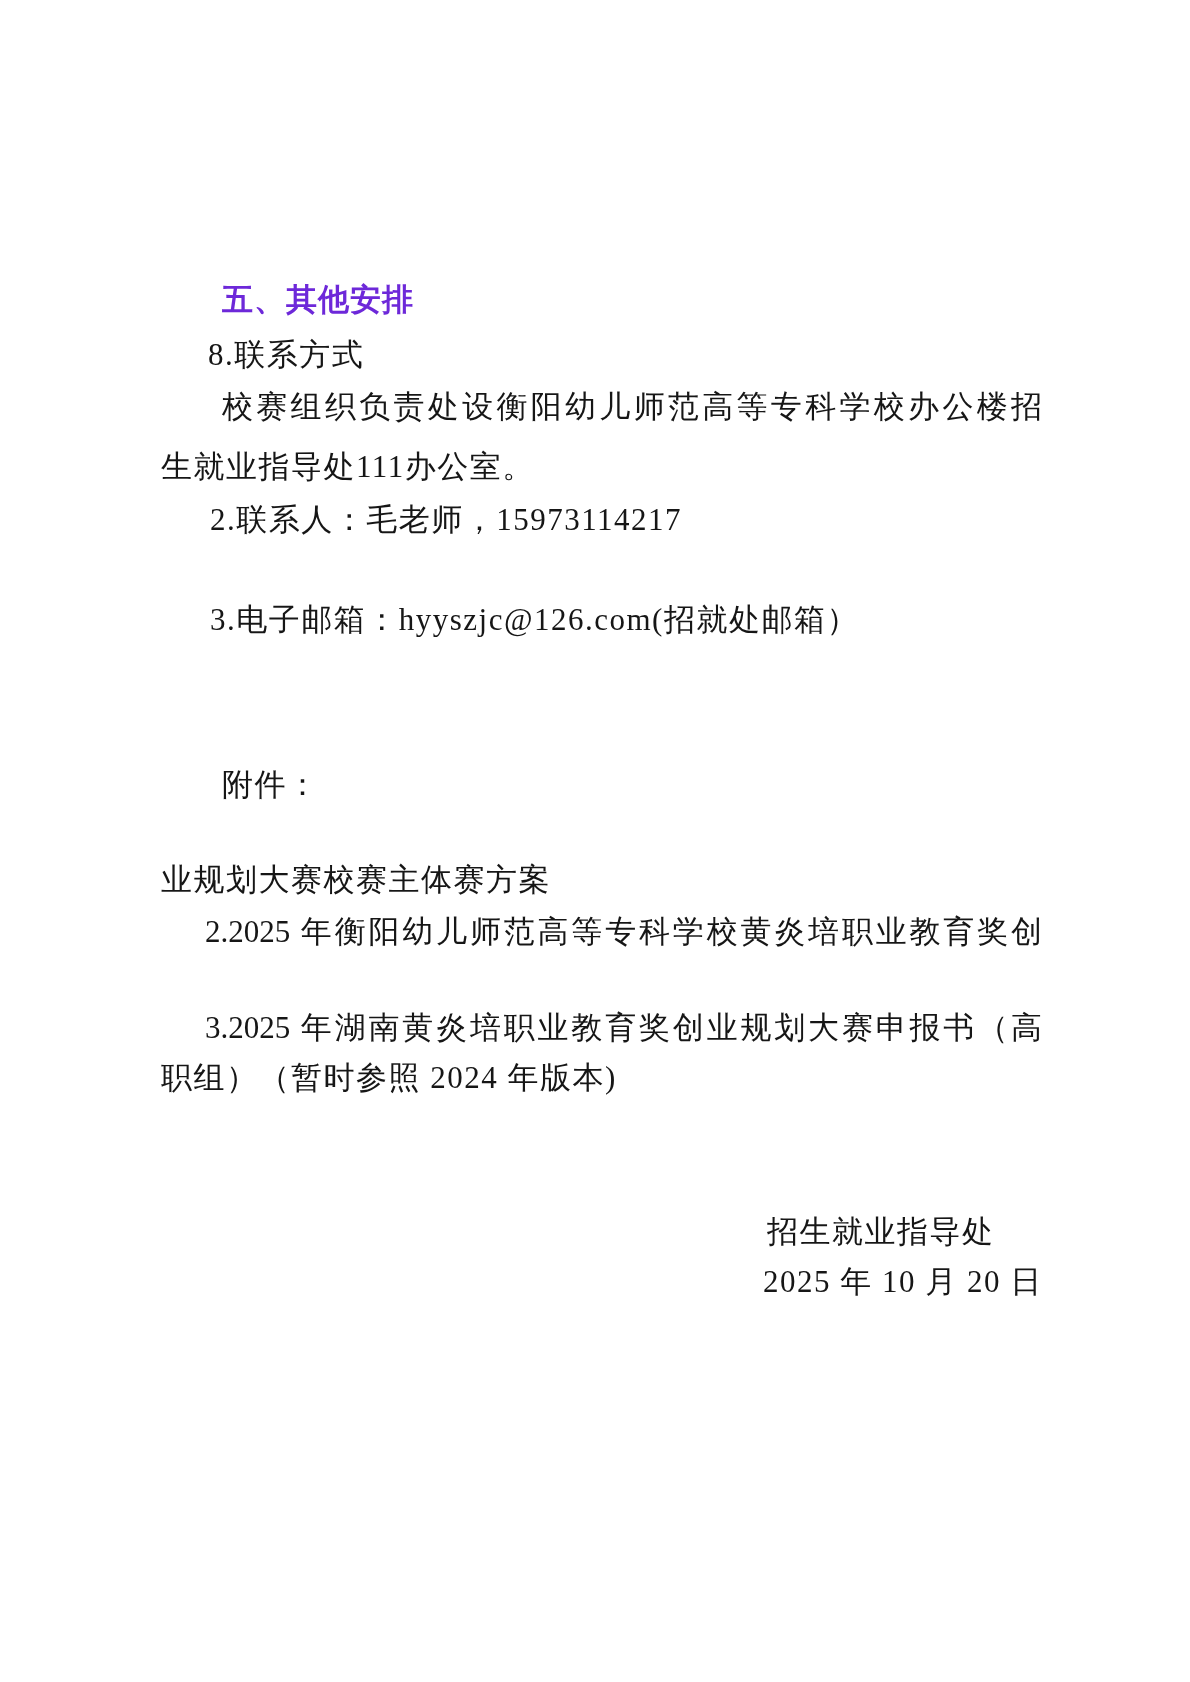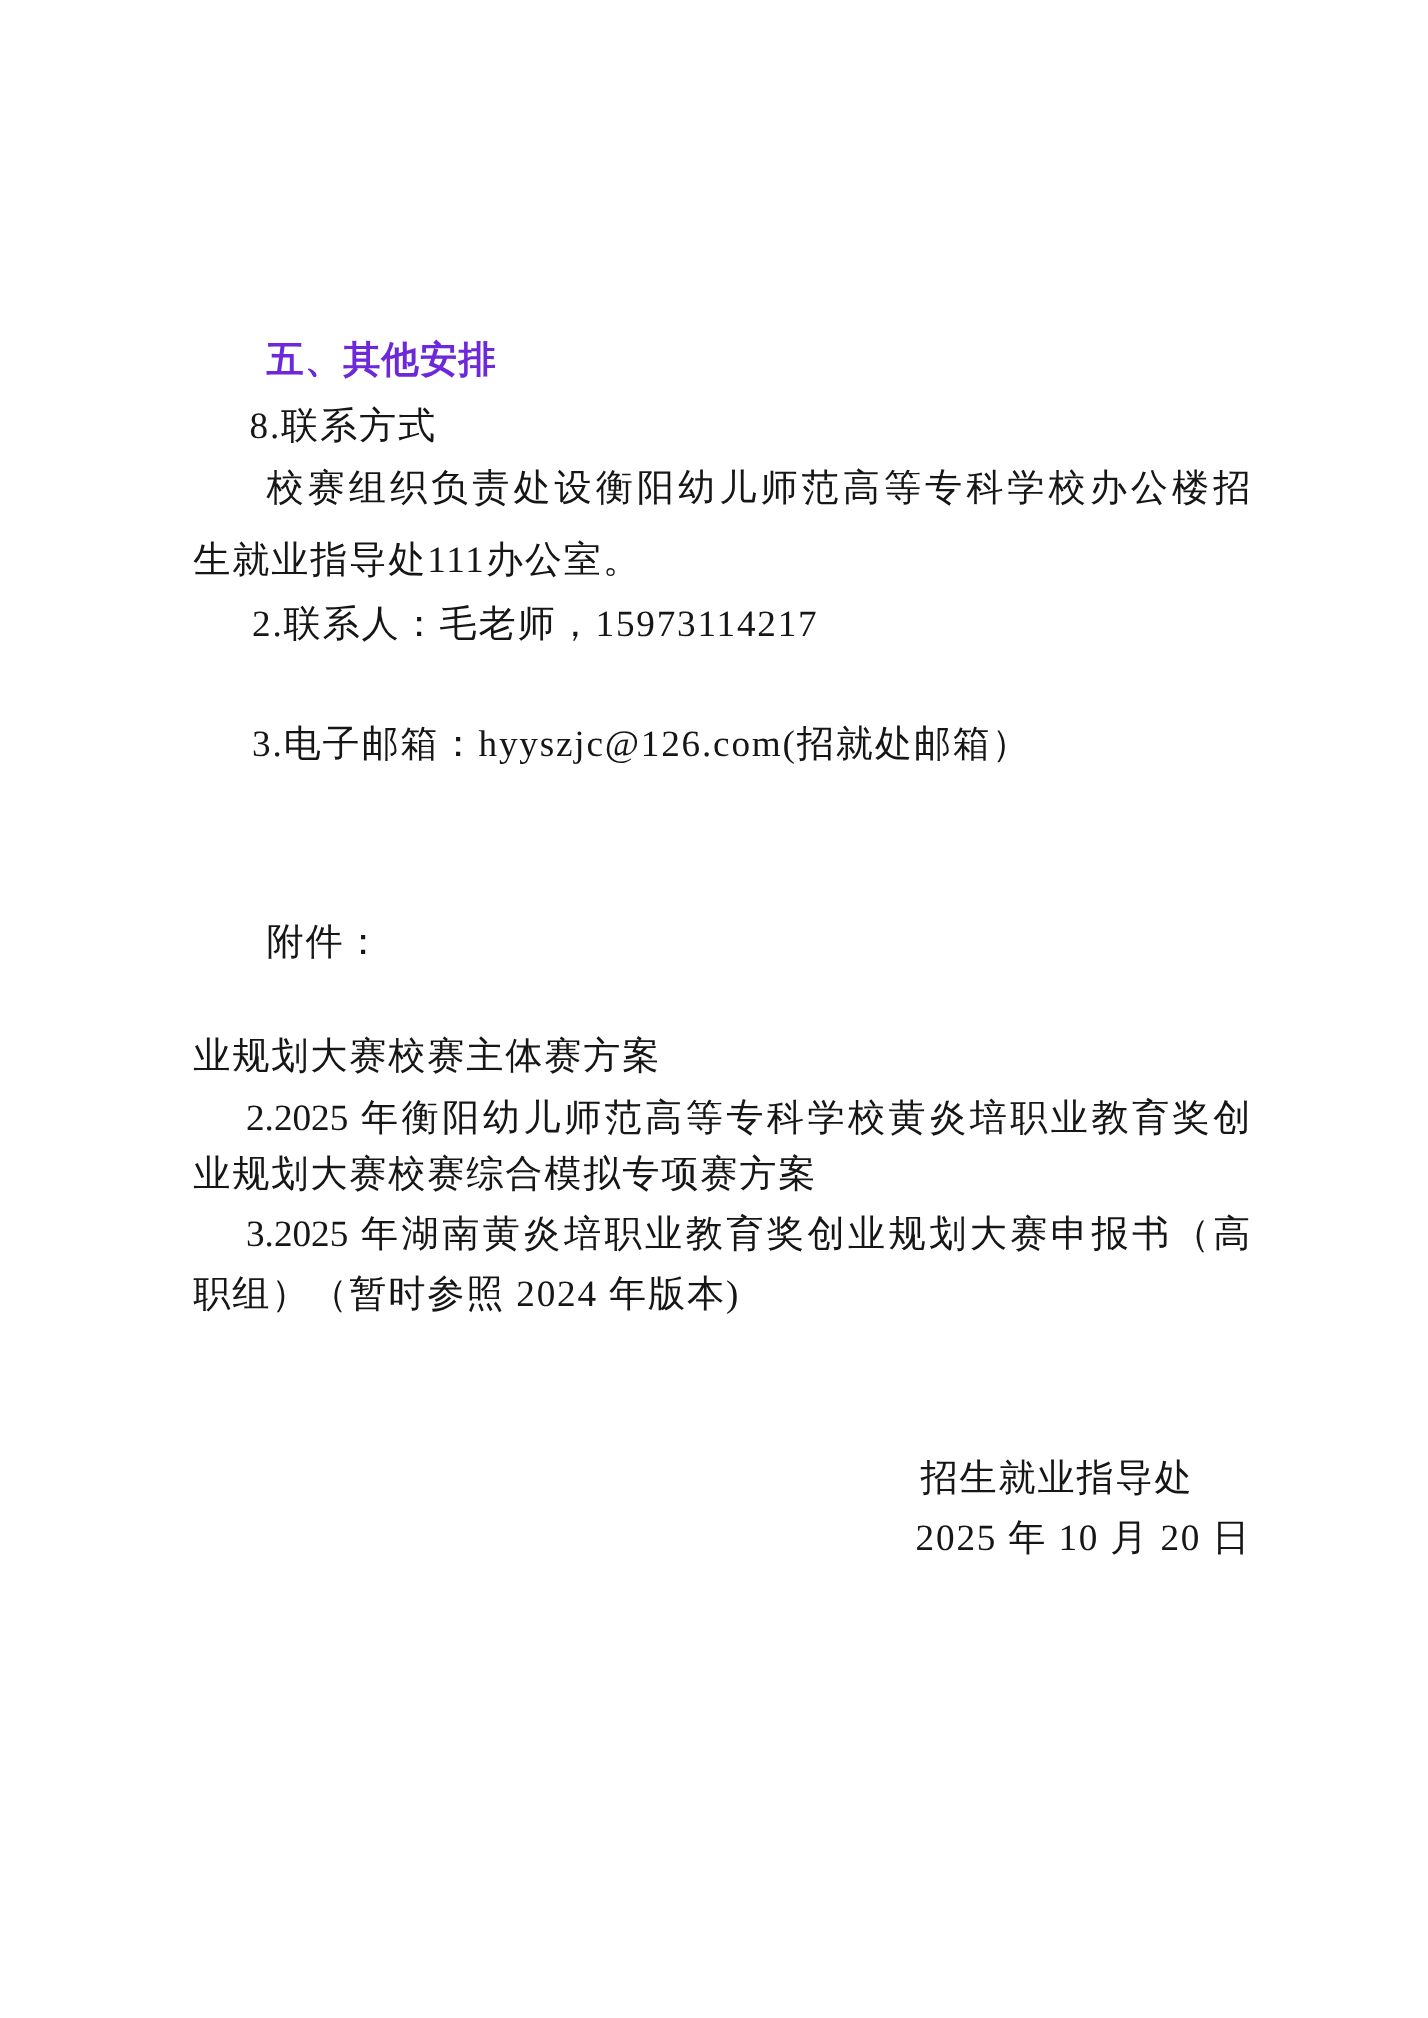--- a/index.html
+++ b/index.html
@@ -54,21 +54,20 @@
 
   <div class="line" style="left:210px; top:555px;margin-top:45px;">3.电子邮箱：hyyszjc@126.com(招就处邮箱）</div>
 
   <div class="line" style="left:222px; top:765px;">附件：</div>
 
 
   <div class="line" style="left:161px; top:860px;">业规划大赛校赛主体赛方案</div>
 
   <div class="line stretch" style="left:205px; top:912px; width:837px;">2.2025 年衡阳幼儿师范高等专科学校黄炎培职业教育奖创</div>
 
-  <div class="line" style="left:161px; top:958px;">业规划大赛校赛综合模拟专项赛方案</div>
 
   <div class="line stretch" style="left:205px; top:1008px; width:837px;">3.2025 年湖南黄炎培职业教育奖创业规划大赛申报书（高</div>
 
   <div class="line" style="left:161px; top:1058px;">职组）（暂时参照 2024 年版本)</div>
 
   <div class="line" style="left:767px; top:1212px;">招生就业指导处</div>
 
   <div class="line" style="left:763px; top:1262px;">2025 年 10 月 20 日</div>
 
 </div>

